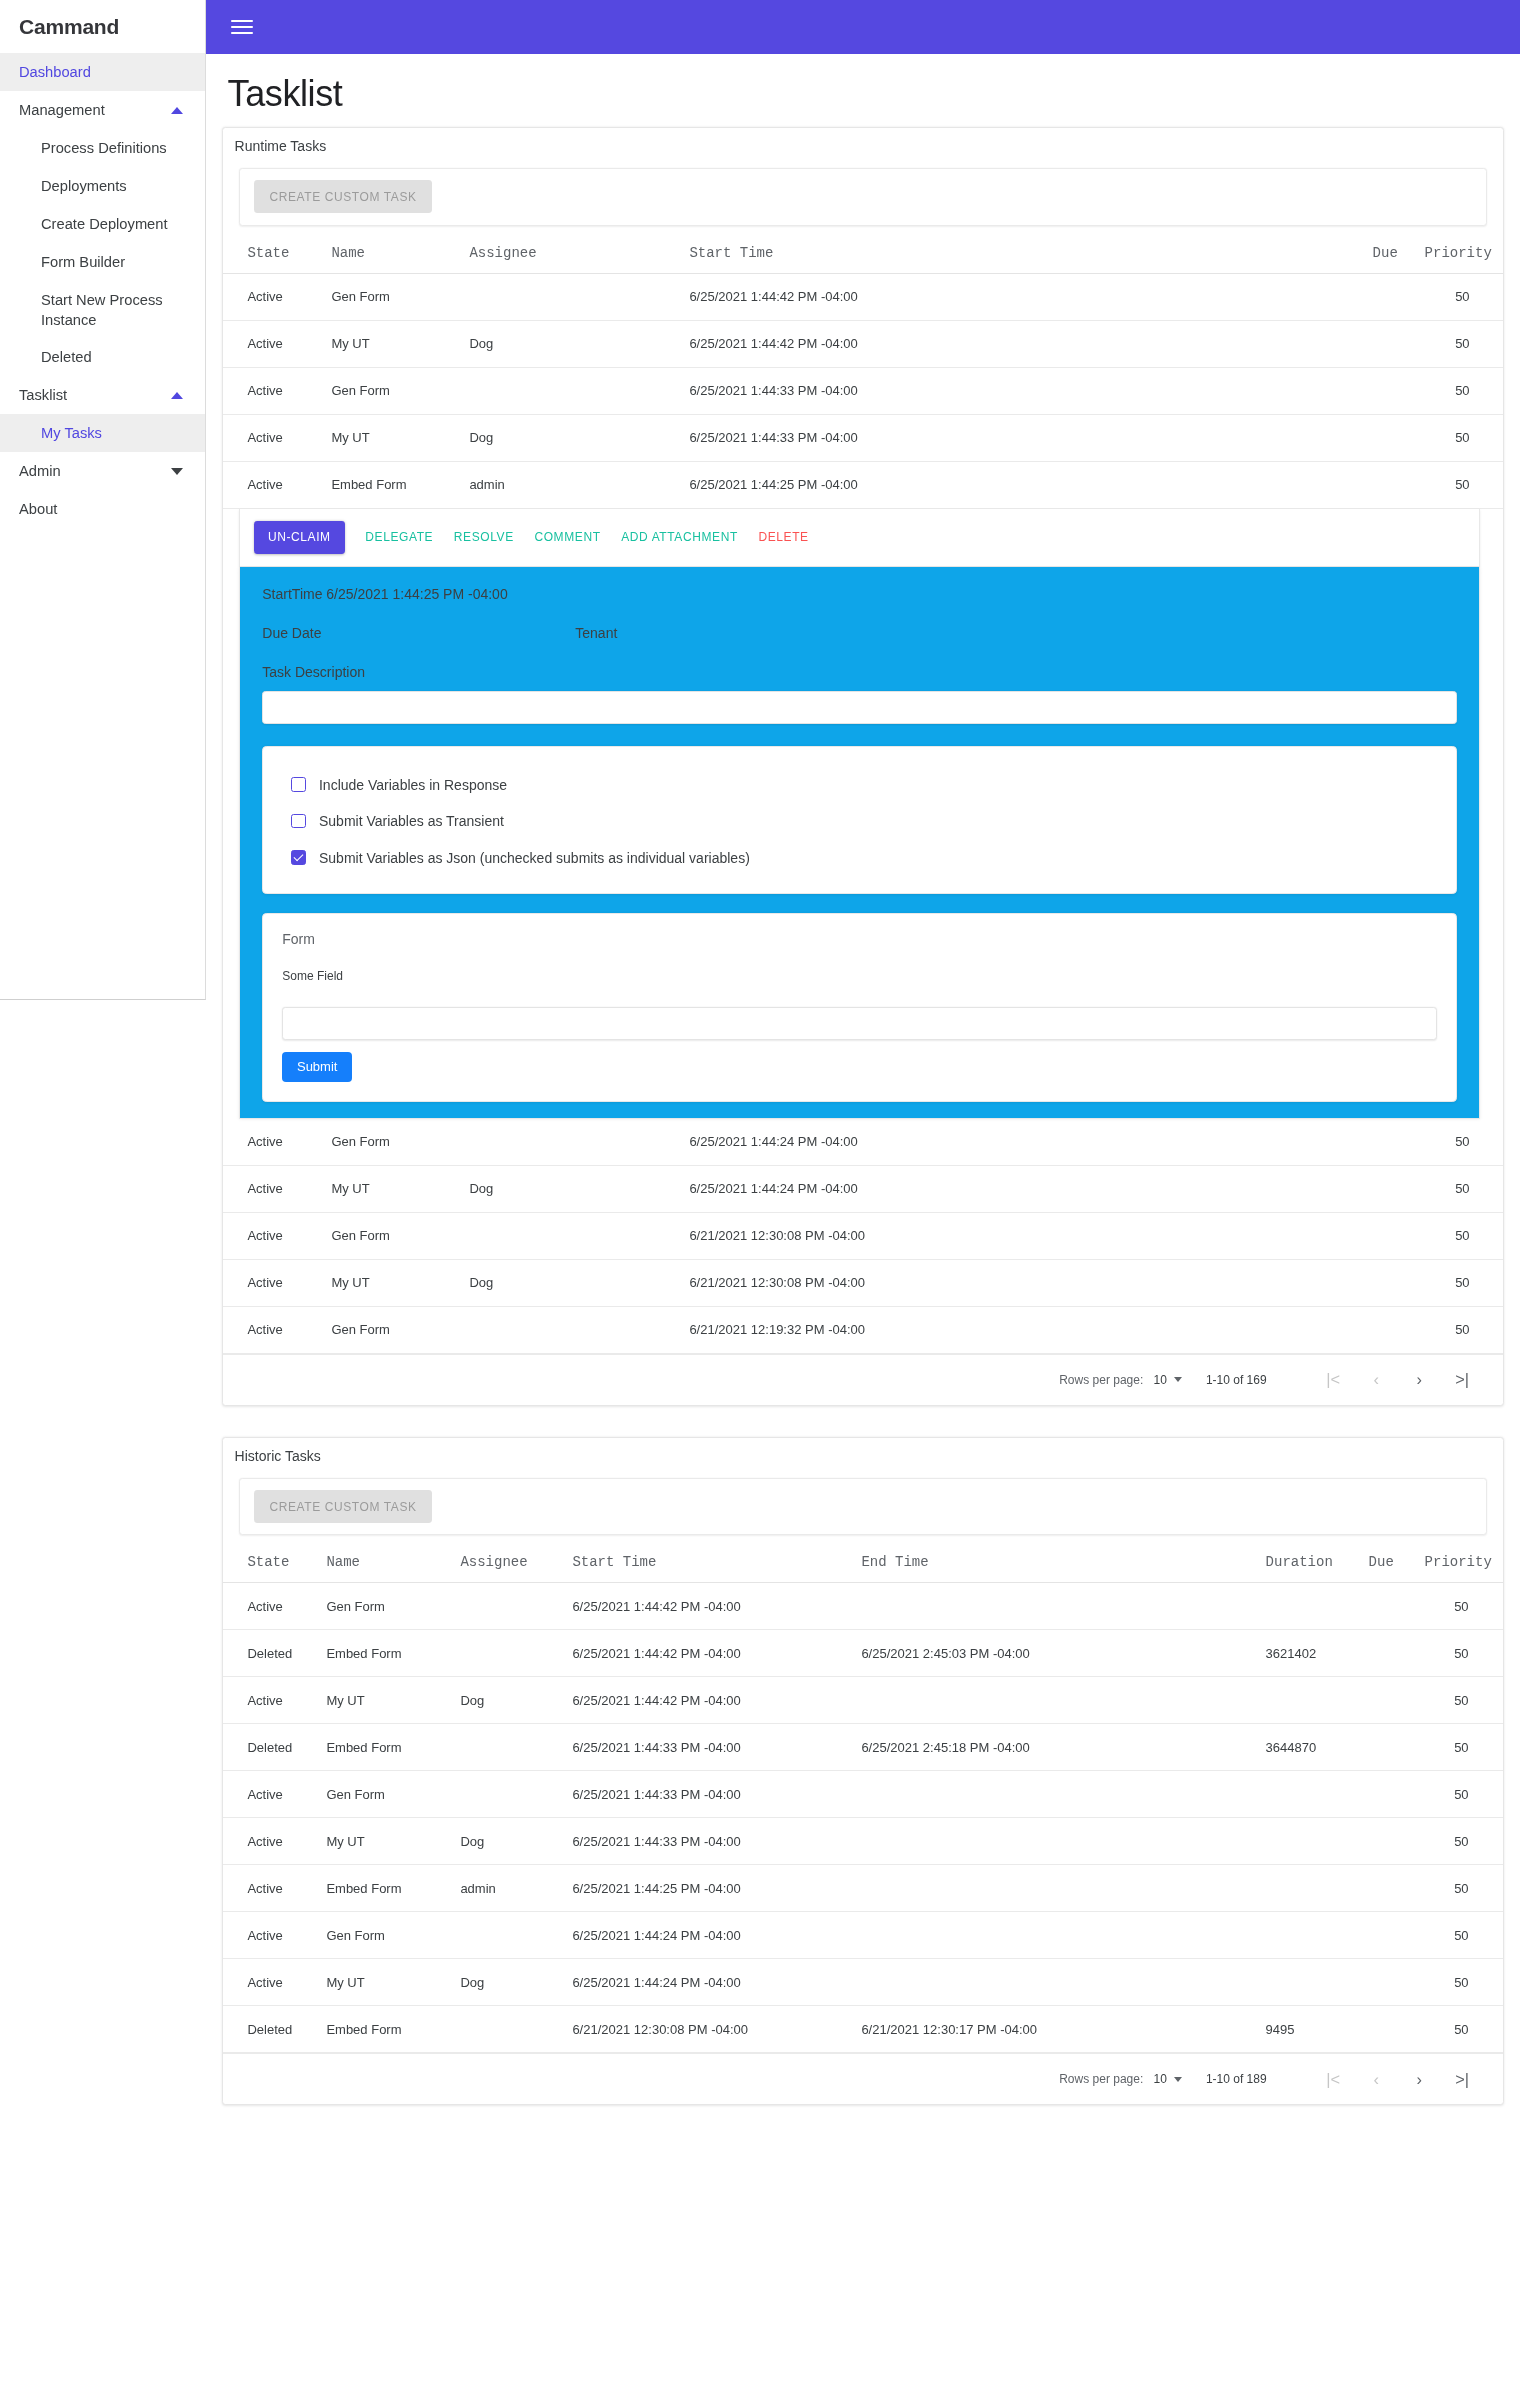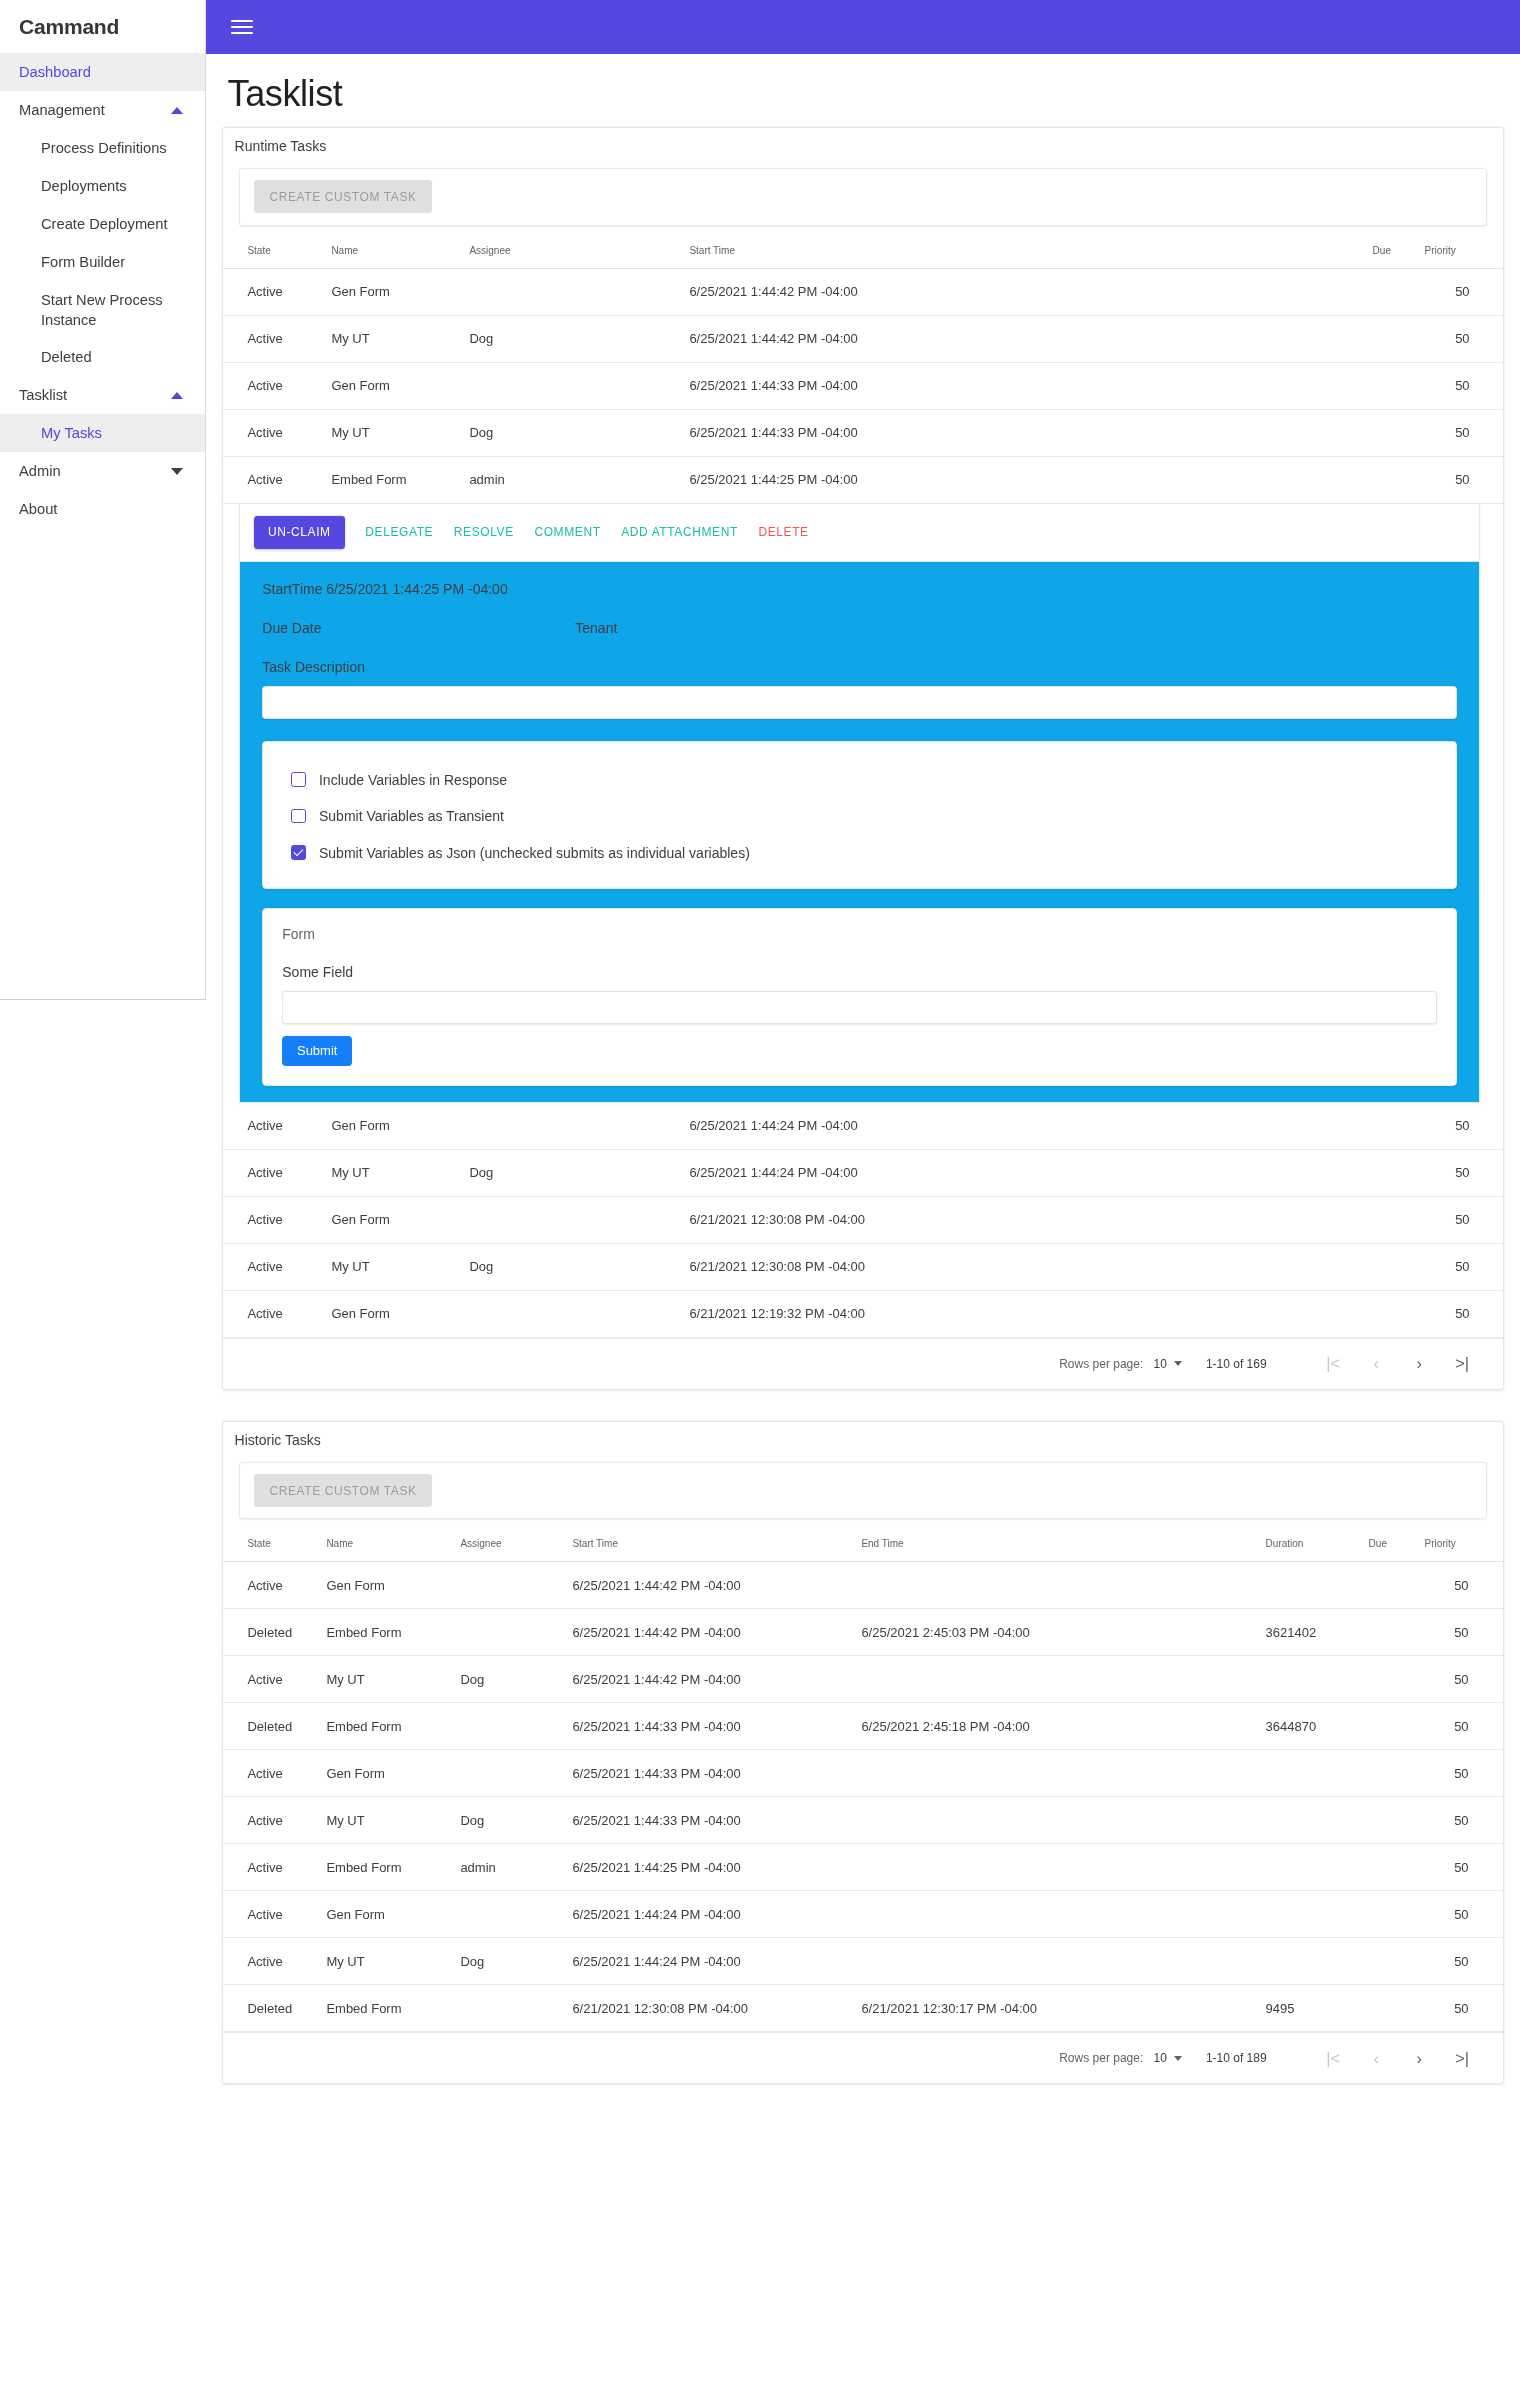--- a/index.html
+++ b/index.html
@@ -88,22 +88,22 @@
   .btn-disabled {
     background:#e0e0e0; color:#9b9b9b;
     border:none; border-radius:3.4px;
     font-size:12px; font-weight:500; letter-spacing:0.6px;
     padding:9.5px 15.5px; cursor:default;
     font-family:"Liberation Sans", sans-serif;
   }
 
   table.tbl { width:100%; border-collapse:collapse; table-layout:fixed; }
   table.tbl th {
-    font-size:10px; font-weight:400; color:#5f6368;
-    text-align:left; padding:19px 0 12px 0; border-bottom:0.9px solid #e4e4e4;
+    font-size:14px; font-weight:400; color:#5f6368;
+    text-align:left; padding:19px 0 12px 0; border-bottom:0.9px solid #e4e4e4;font-family:Liberation Mono, monospace;
   }
   table.tbl td {
     font-size:13px; color:#3c4043;
     padding:15.5px 0; border-bottom:0.9px solid #eaeaea;
   }
   table.tbl tr.clickable { cursor:pointer; }
 
   
   .rt-c1 { width:108px; padding-left:24px !important; }
   .rt-c2 { width:138px; }
@@ -179,21 +179,21 @@
     transform:rotate(45deg); margin-top:-1.7px;
   }
   .opt-label { font-size:14px; color:#3c4043; }
 
   .form-box {
     margin-top:19px; border:0.9px solid #e9e9e9; border-radius:4.3px;
     box-shadow:0 0.9px 2.6px rgba(0,0,0,0.08);
     padding:17px 19px 19px 19px; background:#fff;
   }
   .form-title { font-size:14px; color:#5f6368; margin-bottom:22.4px; }
-  .form-field-label { font-size:14px; color:#3c4043; margin-bottom:11px; }
+  .form-field-label { font-size:12px; color:#3c4043; margin-bottom:24px; }
   .btn-submit {
     margin-top:11.2px; background:#157ffb; color:#fff; border:none;
     border-radius:4px; font-size:13px; padding:7.8px 14.7px; cursor:pointer;
     font-family:"Liberation Sans", sans-serif;
   }
 
   
   .pager {
     display:flex; align-items:center; justify-content:flex-end;
     padding:15.5px 26px 15.5px 0; font-size:12px; color:#5f6368;

